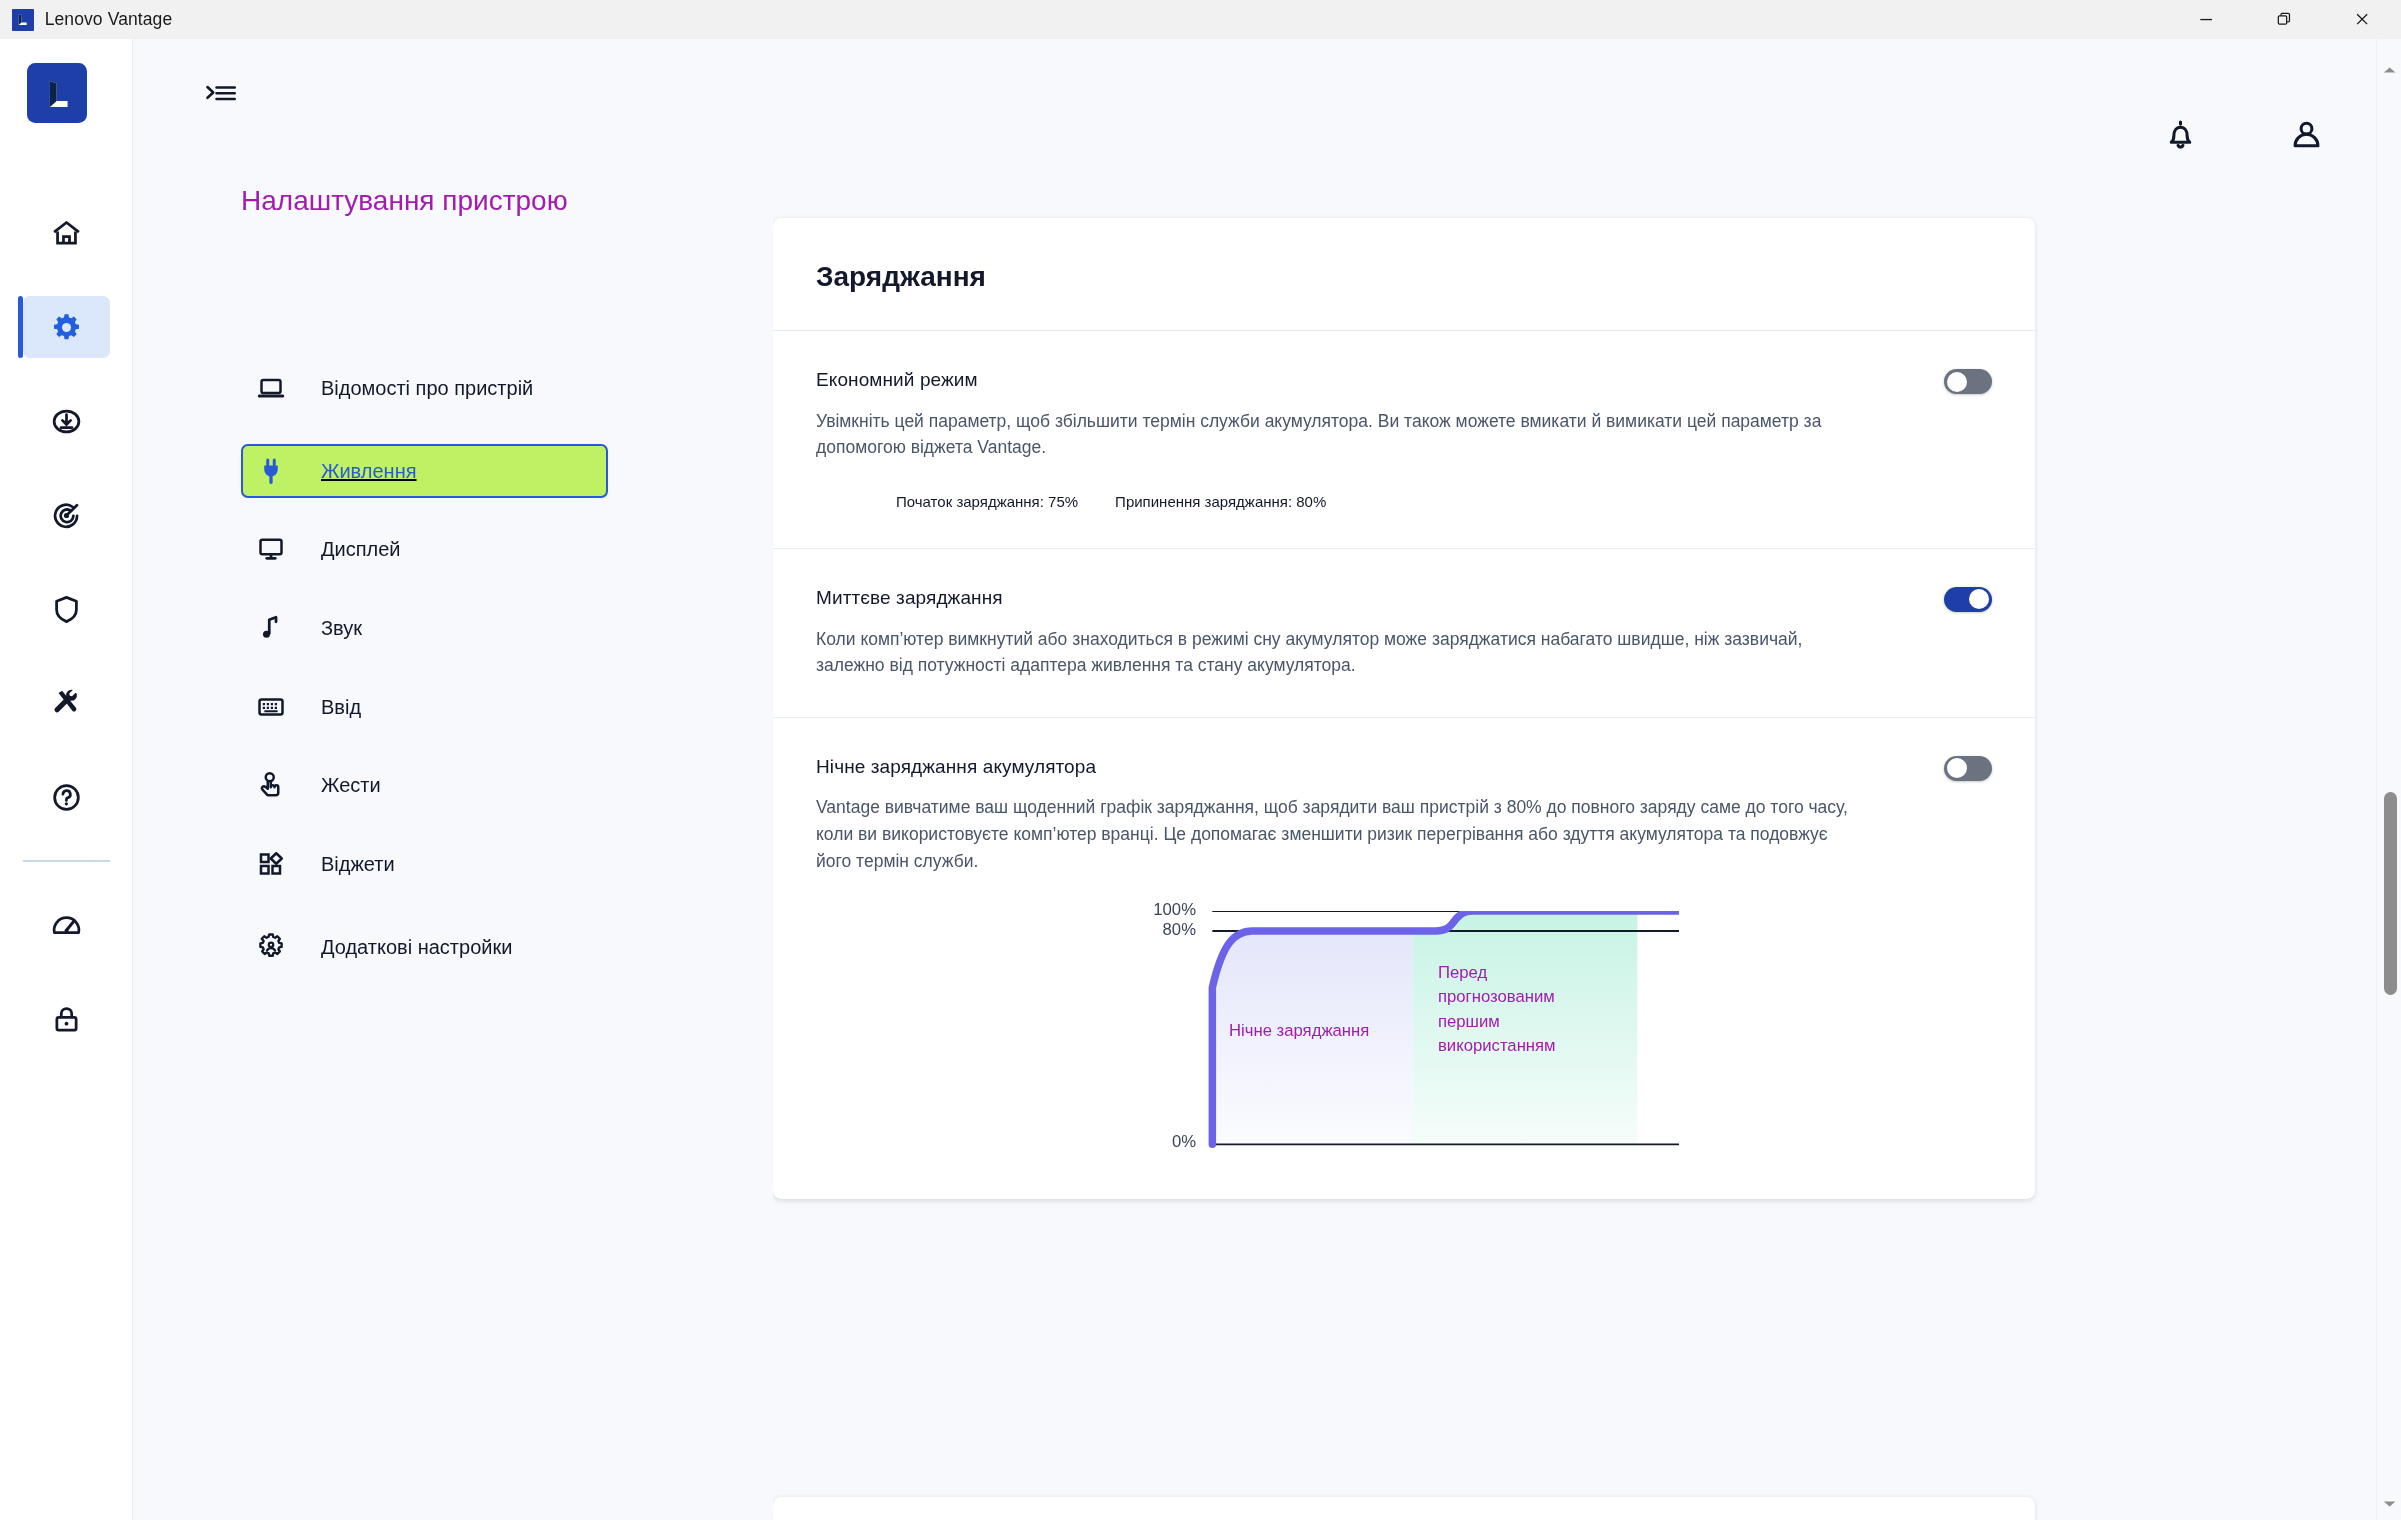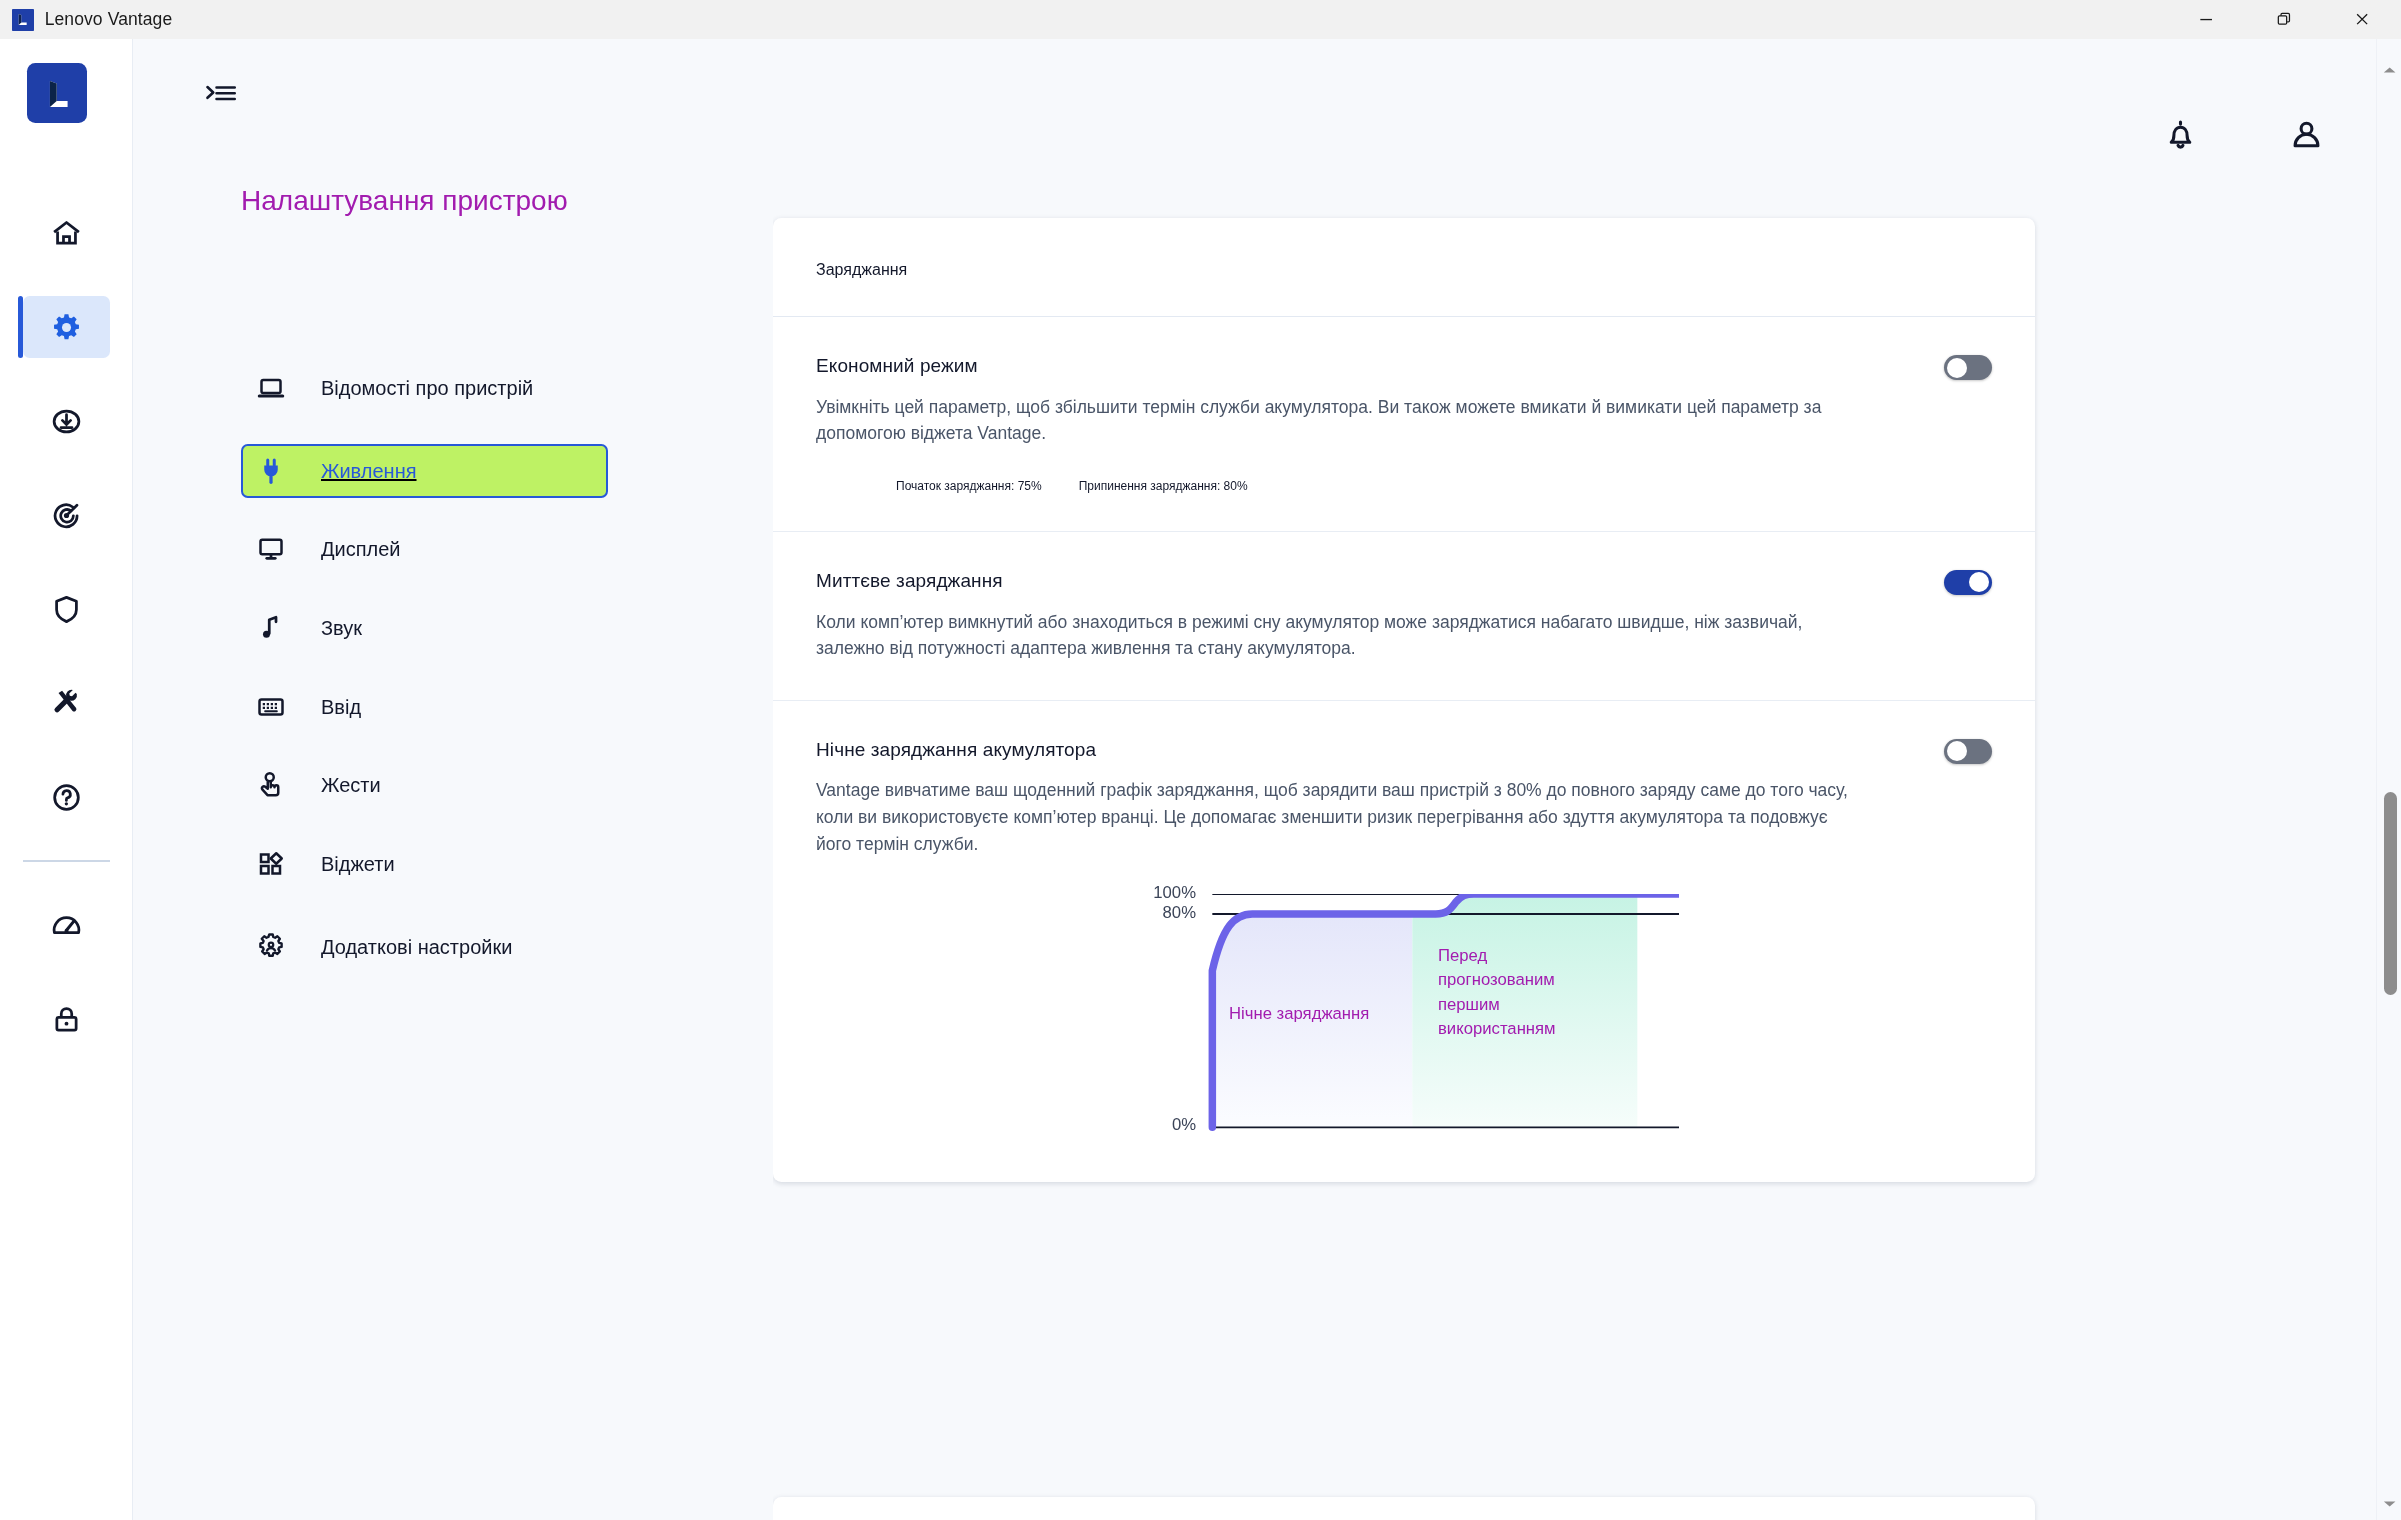--- a/index.html
+++ b/index.html
@@ -136,40 +136,40 @@
     border-radius: 8.3px;
     box-shadow: 0 1.7px 5.8px rgba(30,40,70,0.14);
   }
   #card-charging { top: 179px; left: 0; width: 1262px; }
   #card-next { top: 1458px; left: 0; width: 1262px; height: 150px; }
 
   .card-header {
     padding: 43px 43px 37px 43px;
     border-bottom: 1.7px solid #e3e9f2;
   }
-  .card-header h2 { font-size: 16px; font-weight: 400; color: #13182b; }
+  .card-header h2 { font-size: 28px; font-weight: 700; color: #13182b; }
 
   .setting {
     position: relative;
     padding: 38px 43px 38px 43px;
     border-bottom: 1.7px solid #e8edf4;
   }
   .setting:last-child { border-bottom: none; }
   .setting h3 {
     font-size: 19px; font-weight: 400; color: #13182b;
     margin-bottom: 16.7px; letter-spacing: 0.1px;
   }
   .setting p {
     font-size: 17.5px; line-height: 1.52; color: #4a5568;
     max-width: 1034px;
   }
   .thresholds {
     display: flex; gap: 37px; margin-top: 32px; padding-left: 80px;
   }
-  .thresholds span { font-size: 12px; color: #13182b; }
+  .thresholds span { font-size: 15px; color: #13182b; }
 
   
   .toggle {
     position: absolute; top: 38px; right: 43px;
     width: 48px; height: 25px; border-radius: 13.3px;
     background: #6b7280; cursor: pointer;
     box-shadow: 0 0.8px 2.5px rgba(0,0,0,.25);
   }
   .toggle .knob {
     position: absolute; top: 2.5px; left: 3.3px;

